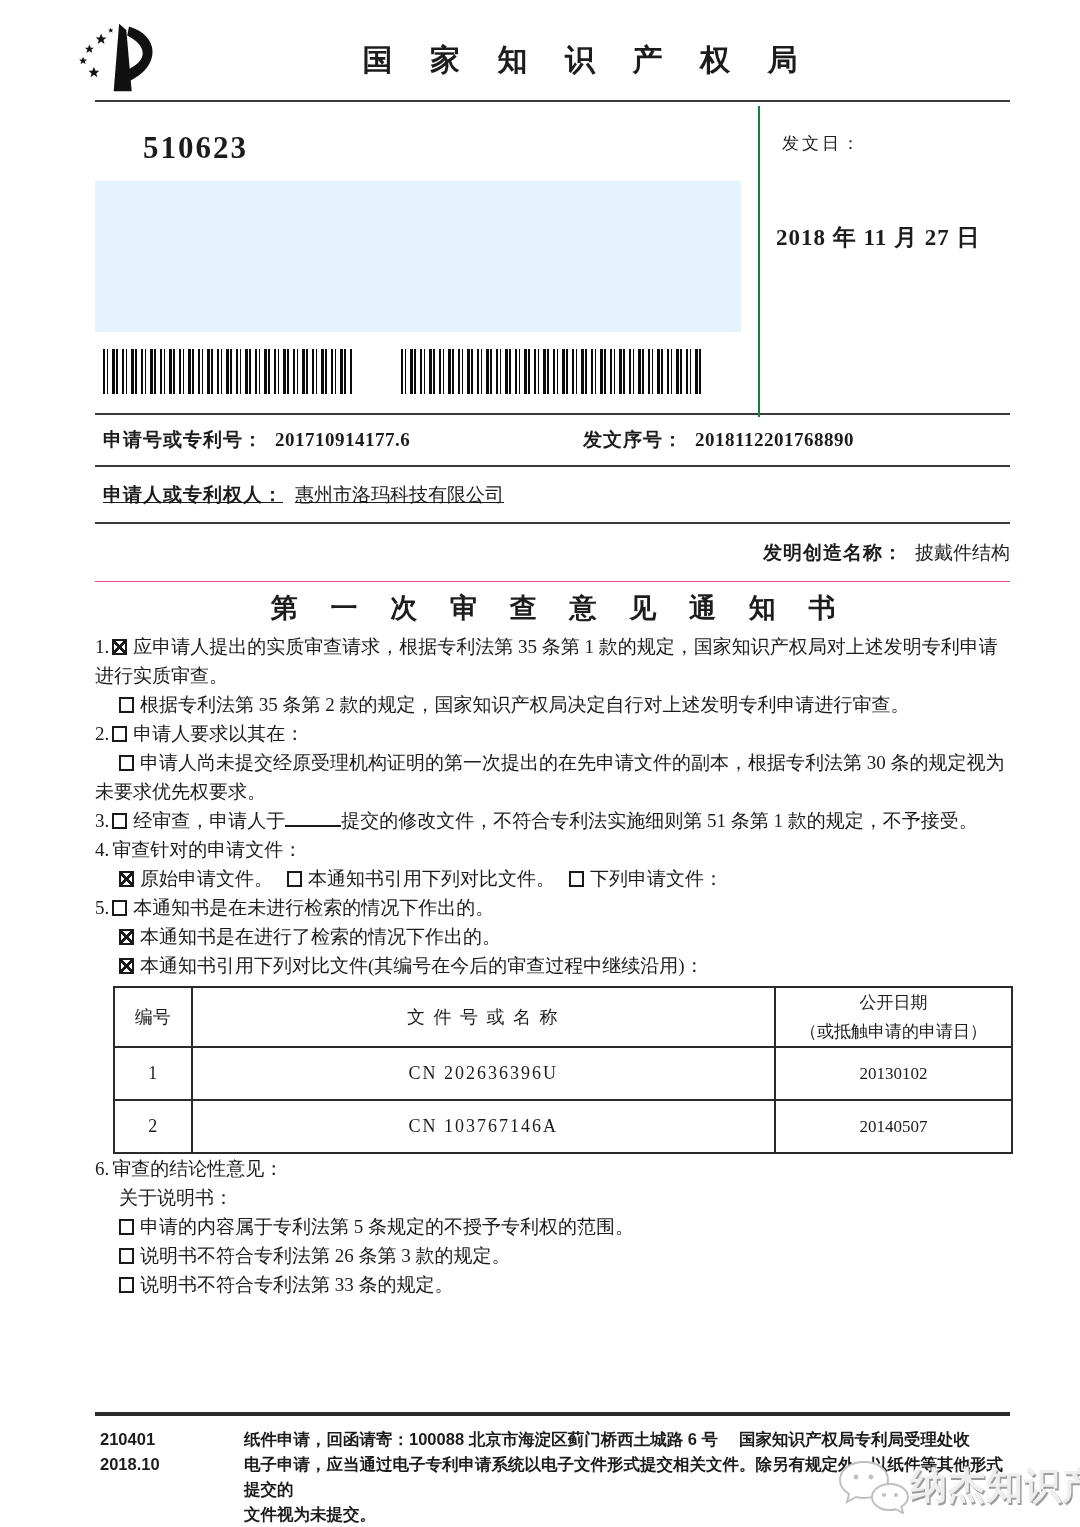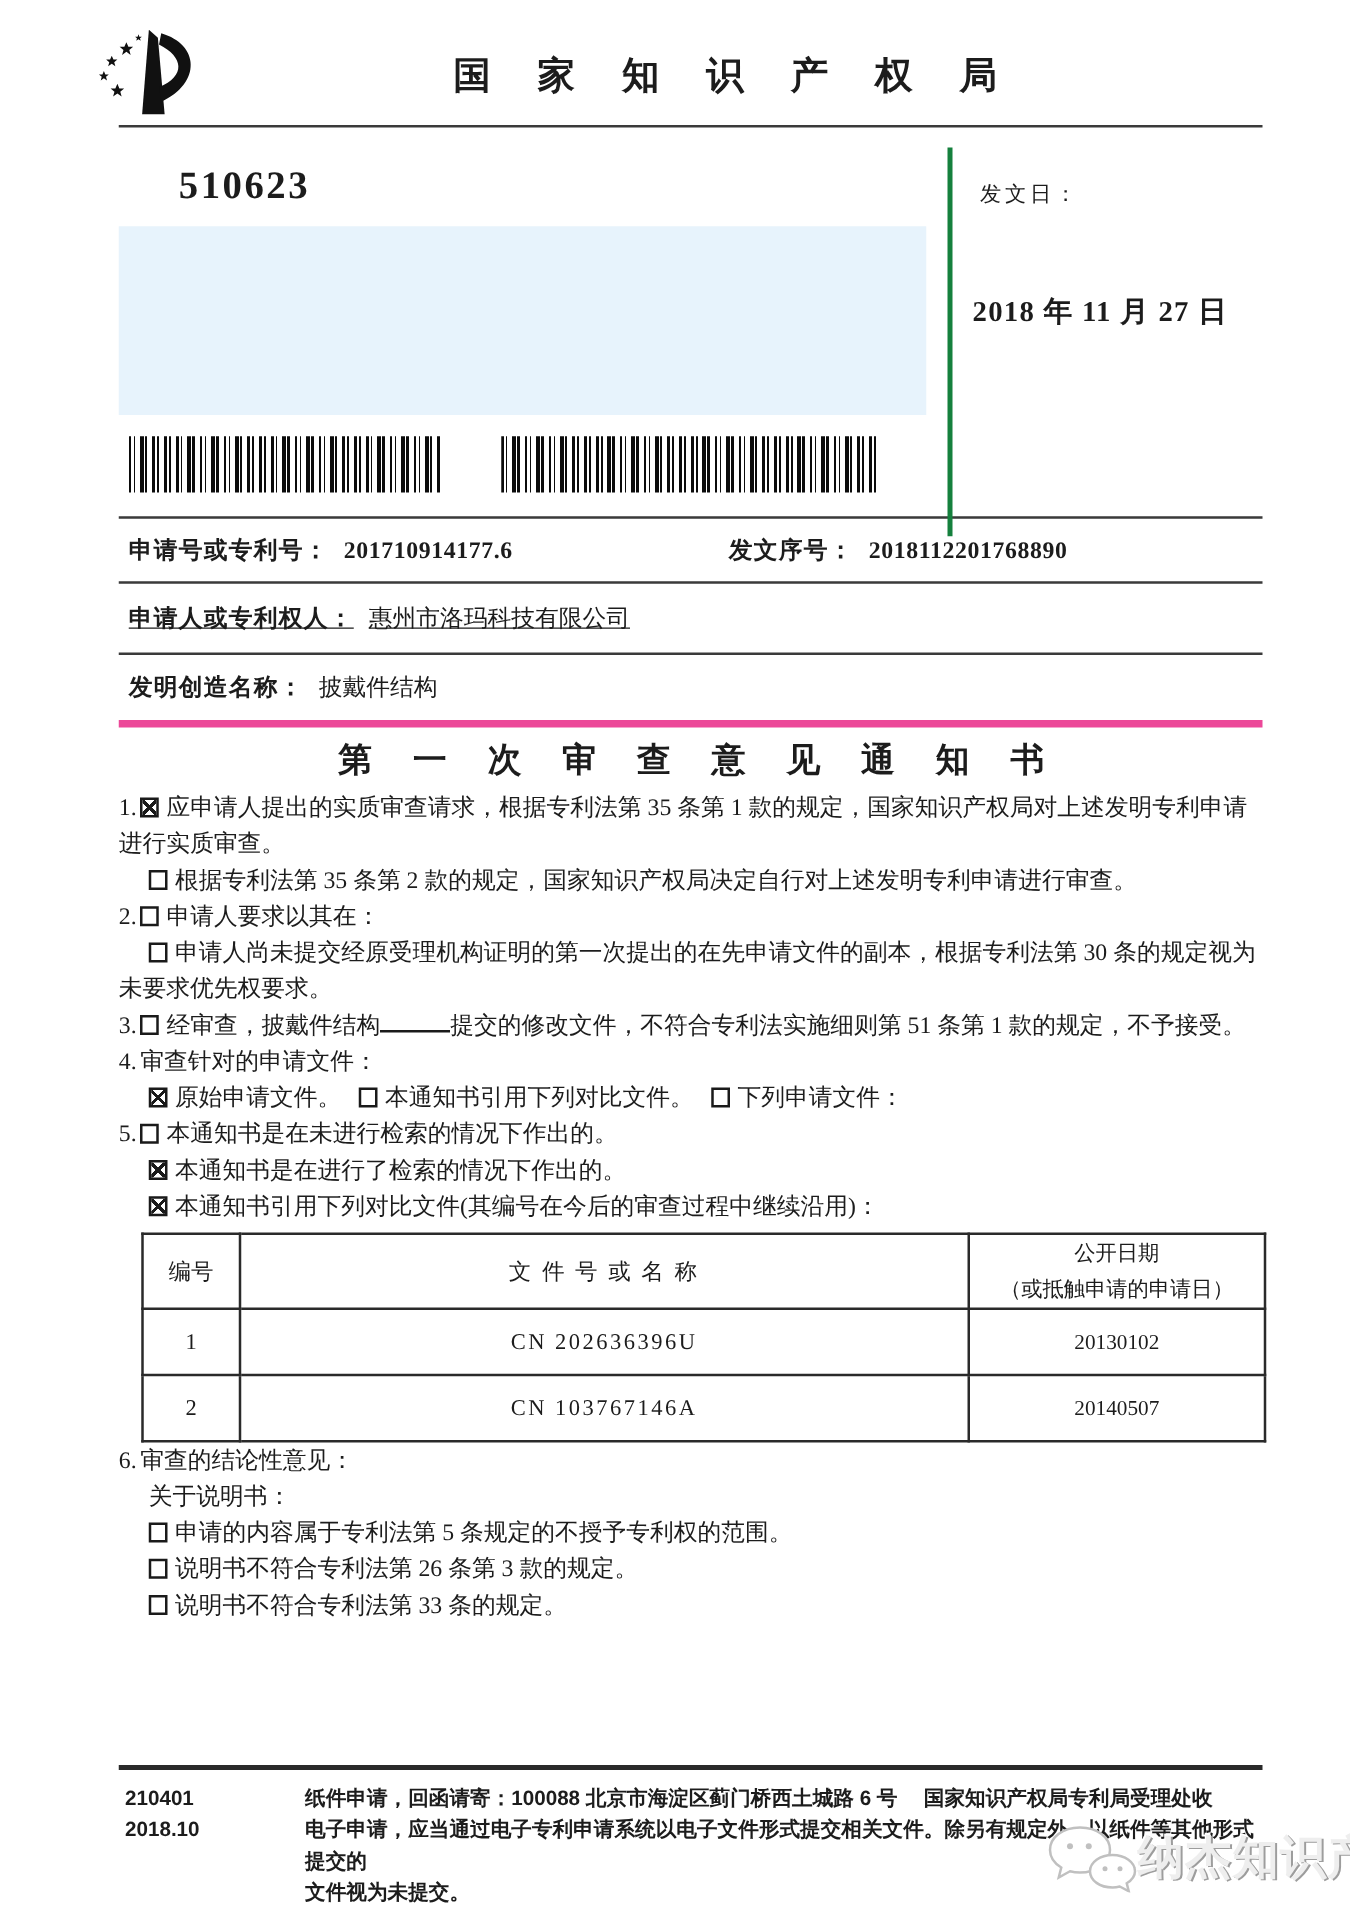--- a/index.html
+++ b/index.html
@@ -14,32 +14,32 @@
   
   .mailbox{position:absolute;top:100px;left:95px;width:915px;height:315px;box-sizing:border-box;
            border-top:2px solid #3a3a3a;border-bottom:2px solid #3a3a3a;}
   .code{position:absolute;top:28px;left:48px;font-size:31px;font-weight:bold;letter-spacing:2px;text-align:center;}
   .redact{position:absolute;top:79px;left:0;width:646px;height:151px;background:#e7f3fc;}
   .bc{position:absolute;top:247px;height:45px;
       background-image:repeating-linear-gradient(90deg,#0b0b0b 0 2px,#fff 2px 4px,#0b0b0b 4px 5px,
         #fff 5px 9px,#0b0b0b 9px 12px,#fff 12px 13px,#0b0b0b 13px 15px,#fff 15px 19px);}
   .bc1{left:8px;width:250px;}
   .bc2{left:306px;width:300px;}
-  .issue-col{position:absolute;top:16px;left:663px;width:252px;height:100%;box-sizing:border-box;
-             border-left:4px solid #15803d;}
+  .issue-col{position:absolute;top:4px;left:663px;width:252px;height:100%;box-sizing:border-box;
+             border-left:2px solid #15803d;}
   .issue-label{position:absolute;top:26px;left:22px;font-size:17px;letter-spacing:3px;}
   .issue-date{position:absolute;top:116px;left:16px;font-size:23px;font-weight:bold;letter-spacing:1px;}
 
   
   .meta{position:absolute;top:415px;left:95px;width:915px;font-size:19px;}
   .mrow{position:relative;display:flex;align-items:center;box-sizing:border-box;padding-left:8px;
         border-bottom:2px solid #3a3a3a;}
   .row-a{height:52px;}
   .row-b{height:57px;text-decoration:underline;}
-  .row-c{height:58px;border-bottom:6px solid #ec4899;}
+  .row-c{height:58px;border-bottom:1px solid #ec4899;justify-content:flex-end;}
   .pair2{position:absolute;left:488px;}
   .lbl{font-weight:bold;letter-spacing:1px;margin-right:12px;}
   .valb{font-weight:bold;letter-spacing:.5px;}
   .valr{font-weight:normal;}
 
   
   .notice-title{position:absolute;top:590px;left:95px;width:915px;box-sizing:border-box;padding-left:14px;
                 text-align:center;font-size:27px;font-weight:bold;letter-spacing:13px;}
   .bodytext{position:absolute;top:632px;left:95px;width:918px;font-size:19px;line-height:29px;}
   .bodytext p{margin:0;}
@@ -136,21 +136,21 @@
 
     <p><span class="no">1.</span><span class="cb checked"></span><span>应申请人提出的实质审查请求，根据专利法第 35 条第 1 款的规定，国家知识产权局对上述发明专利申请进行实质审查。</span></p>
 
     <p class="ind"><span class="cb"></span><span>根据专利法第 35 条第 2 款的规定，国家知识产权局决定自行对上述发明专利申请进行审查。</span></p>
 
     <p><span class="no">2.</span><span class="cb"></span><span>申请人要求以其在：</span></p>
 
 
     <p class="ind"><span class="cb"></span><span>申请人尚未提交经原受理机构证明的第一次提出的在先申请文件的副本，根据专利法第 30 条的规定视为未要求优先权要求。</span></p>
 
-    <p><span class="no">3.</span><span class="cb"></span><span>经审查，披戴件结构</span><span class="blank"></span><span>提交的修改文件，不符合专利法实施细则第 51 条第 1 款的规定，不予接受。</span></p>
+    <p><span class="no">3.</span><span class="cb"></span><span>经审查，申请人于</span><span class="blank"></span><span>提交的修改文件，不符合专利法实施细则第 51 条第 1 款的规定，不予接受。</span></p>
 
     <p><span class="no">4.</span><span>审查针对的申请文件：</span></p>
 
     <p class="ind"><span class="cb checked"></span><span>原始申请文件。</span><span class="cb optgap"></span><span>本通知书引用下列对比文件。</span><span class="cb optgap"></span><span>下列申请文件：</span></p>
 
     <p class="gap14"><span class="no">5.</span><span class="cb"></span><span>本通知书是在未进行检索的情况下作出的。</span></p>
 
     <p class="ind"><span class="cb checked"></span><span>本通知书是在进行了检索的情况下作出的。</span></p>
 
     <p class="ind"><span class="cb checked"></span><span>本通知书引用下列对比文件(其编号在今后的审查过程中继续沿用)：</span></p>

